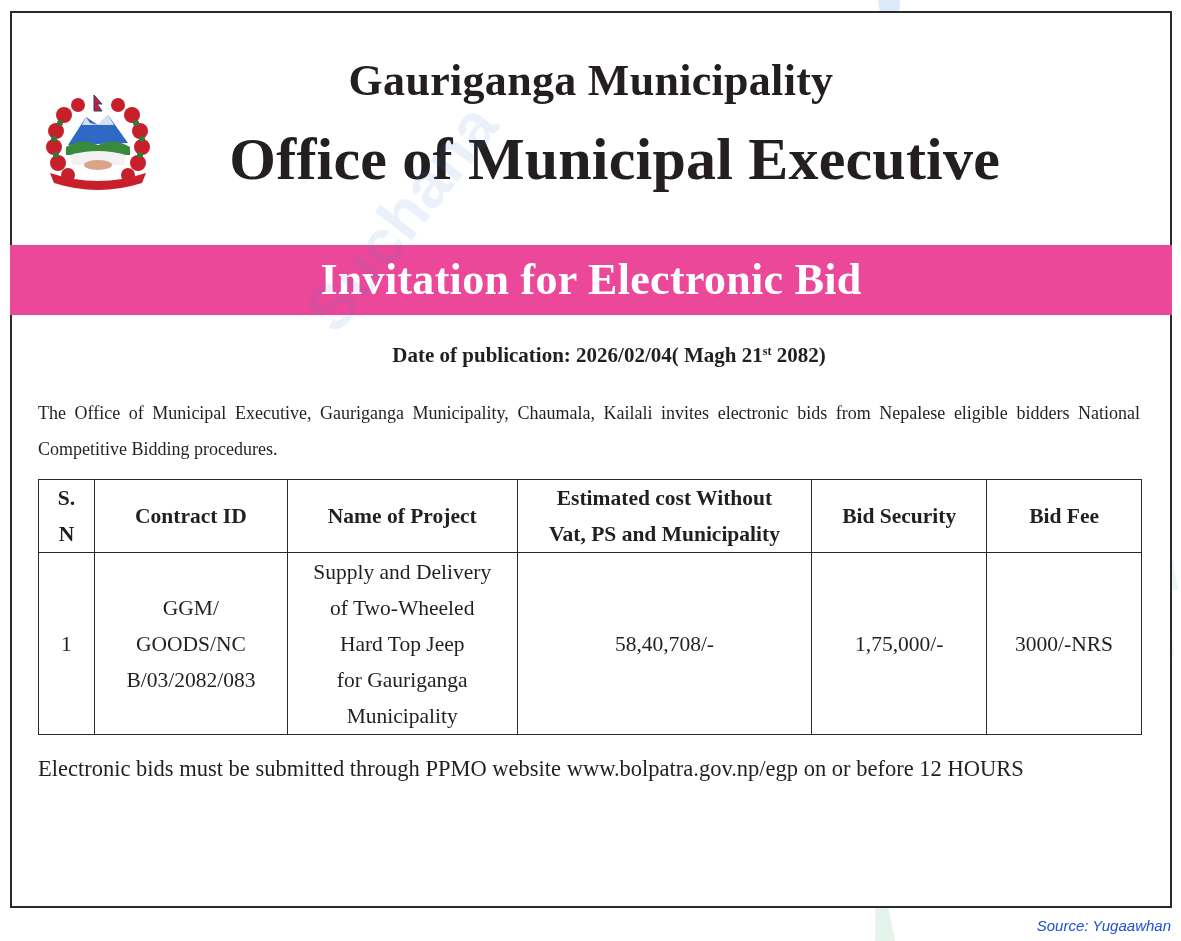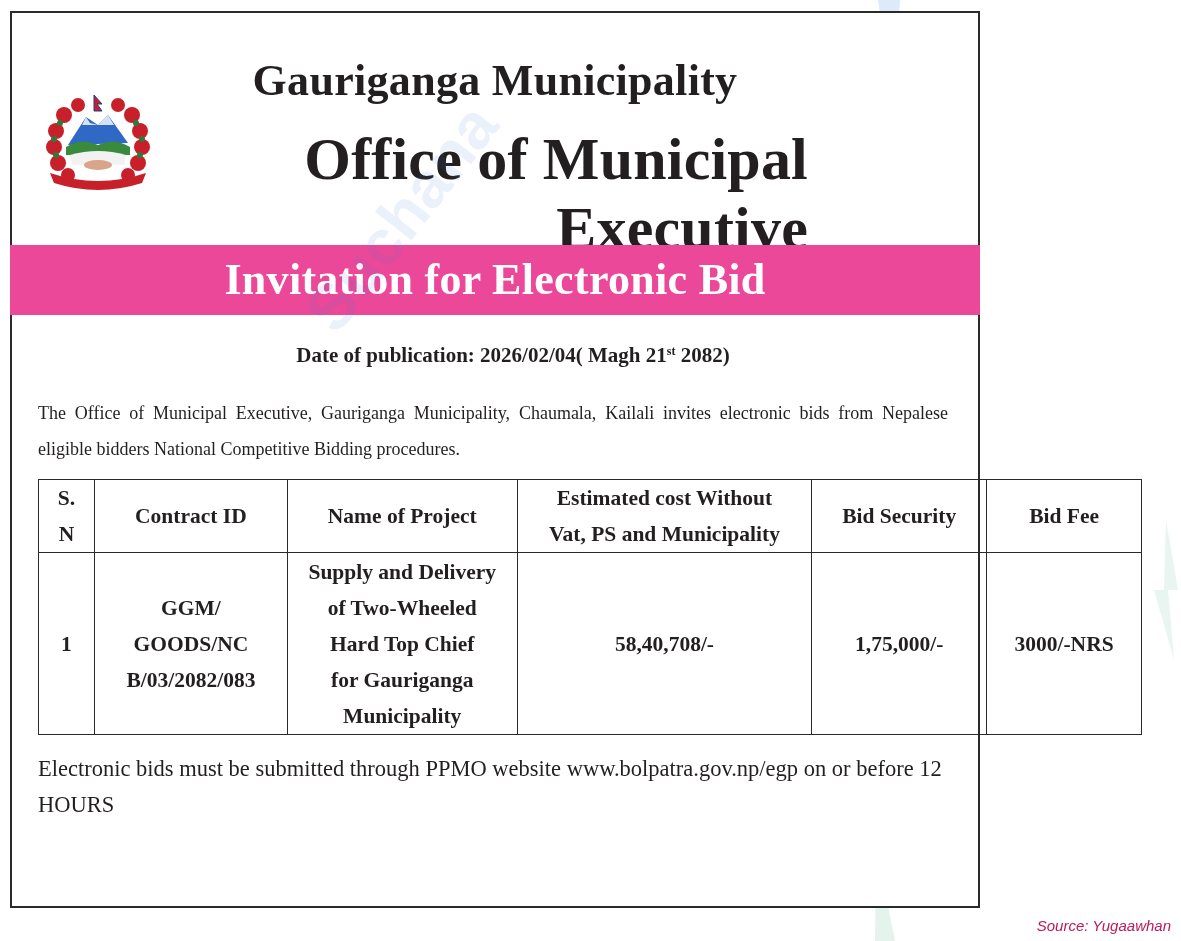--- a/index.html
+++ b/index.html
@@ -1,20 +1,20 @@
 <!DOCTYPE html>
 <html><head>
   <meta charset="utf-8">
   <style>
     * { box-sizing: border-box; margin: 0; padding: 0; }
     html, body { width: 1181px; height: 941px; background: #ffffff; overflow: hidden; }
     body { position: relative; font-family: "Liberation Serif", "DejaVu Serif", serif; color: #231f20; }
 
     .notice-frame {
-      position: absolute; left: 10px; top: 11px; width: 970px; height: 897px;
+      position: absolute; left: 10px; top: 11px; width: 1162px; height: 897px;
       border: 2px solid #2a2a2a; background: #fff;
     }
     .emblem { position: absolute; left: 30px; top: 72px; width: 112px; height: 110px; }
 
     .municipality-name {
       position: absolute; left: 0; right: 0; top: 42px; text-align: center;
       font-weight: bold; font-size: 44px; letter-spacing: 0.3px;
     }
     .office-title {
       position: absolute; left: 170px; right: 170px; top: 112px; text-align: right;
@@ -41,36 +41,36 @@
     }
 
     table.bid-table {
       position: absolute; left: 26px; top: 466px; width: 1104px;
       border-collapse: collapse; font-size: 21.5px;
     }
     table.bid-table th, table.bid-table td {
       border: 1.5px solid #2a2a2a; text-align: center; vertical-align: middle;
     }
     table.bid-table th { font-weight: bold; height: 72px; line-height: 36px; padding: 0 6px; }
-    table.bid-table td { height: 182px; line-height: 36px; font-weight: bold; padding: 0 6px; }
+    table.bid-table td { height: 182px; line-height: 36px; font-weight: normal; padding: 0 6px; }
     .cell-line { display: block; }
 
     .closing {
       position: absolute; left: 26px; right: 30px; top: 738px;
       font-size: 22.5px; line-height: 36px;
     }
     .closing sup { font-size: 13px; vertical-align: 9px; }
     .signatory {
       position: absolute; right: 30px; top: 826px;
       font-weight: bold; font-size: 22px;
     }
     .source-credit {
       position: absolute; right: 10px; top: 917px;
       font-family: "Liberation Sans", "DejaVu Sans", sans-serif;
-      font-style: italic; font-size: 15px; color: #be185d;
+      font-style: italic; font-size: 15px; color: #1d4ed8;
     }
 
     
     .watermark {
       position: absolute; left: 290px; top: 300px; width: 330px; height: 160px;
       transform: rotate(-52deg); transform-origin: left top;
       font-family: "Liberation Sans", "DejaVu Sans", sans-serif; font-weight: bold;
       font-size: 64px; color: rgba(60,120,210,0.10); pointer-events: none;
       white-space: nowrap;
     }
@@ -173,21 +173,21 @@
       <tr>
         <td>1</td>
         <td>
           <span class="cell-line">GGM/</span>
           <span class="cell-line">GOODS/NC</span>
           <span class="cell-line">B/03/2082/083</span>
         </td>
         <td>
           <span class="cell-line">Supply and Delivery</span>
           <span class="cell-line">of Two-Wheeled</span>
-          <span class="cell-line">Hard Top Chief</span>
+          <span class="cell-line">Hard Top Jeep</span>
           <span class="cell-line">for Gauriganga</span>
           <span class="cell-line">Municipality</span>
         </td>
         <td>58,40,708/-</td>
         <td>1,75,000/-</td>
         <td>3000/-NRS</td>
       </tr>
     </tbody>
   </table>
 

